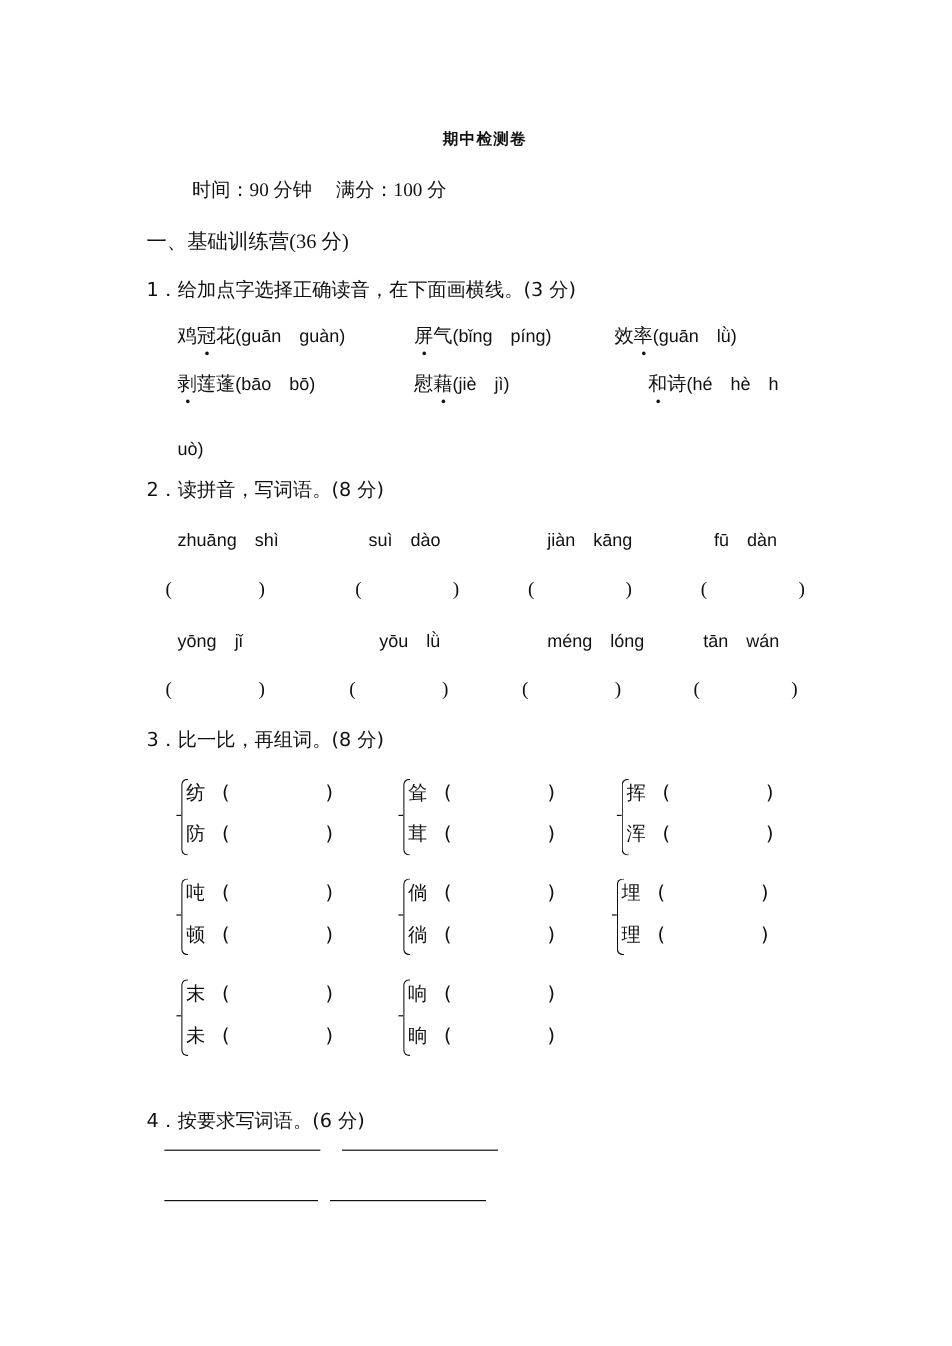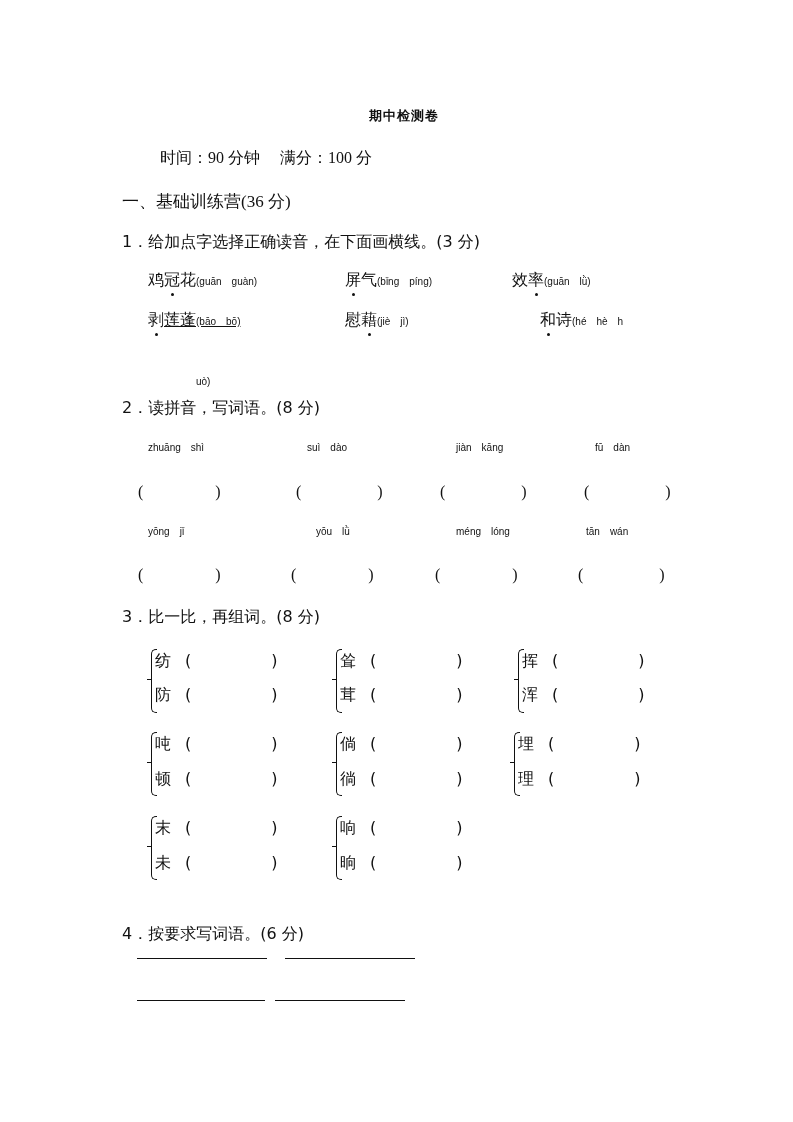--- a/index.html
+++ b/index.html
@@ -5,21 +5,21 @@
   html, body { margin: 0; padding: 0; background: #ffffff; }
   body {
     width: 793px; height: 1122px; position: relative; overflow: hidden;
     font-family: "DejaVu Sans", "Liberation Sans", sans-serif;
     color: #111111;
   }
   .abs { position: absolute; white-space: nowrap; }
   .title { font-size: 13px; font-weight: bold; letter-spacing: 1px; }
   .serif { font-family: "Liberation Serif", "DejaVu Serif", serif; }
   .txt { font-size: 16px; }
-  .py { font-family: "Liberation Sans", "DejaVu Sans", sans-serif; font-size: 10px; }
+  .py { font-family: "Liberation Sans", "DejaVu Sans", sans-serif; font-size: 15px; }
   .dot { position: relative; display: inline-block; }
   .dot::after {
     content: ""; position: absolute; left: 50%; bottom: -5px;
     width: 3px; height: 3px; margin-left: -1.5px; border-radius: 50%; background: #111;
   }
   .brace {
     position: absolute; width: 5px; height: 62px;
     border-left: 1.6px solid #111; border-top: 1.4px solid #111; border-bottom: 1.4px solid #111;
     border-radius: 5px 0 0 5px;
   }
@@ -40,30 +40,30 @@
 
 <div class="abs txt" style="left:148px; top:270px;">
   <span>鸡</span><span class="dot">冠</span><span>花</span><span class="py">(guān　guàn)</span>
 </div>
 <div class="abs txt" style="left:345px; top:270px;">
   <span></span><span class="dot">屏</span><span>气</span><span class="py">(bǐng　píng)</span>
 </div>
 <div class="abs txt" style="left:512px; top:270px;">
   <span>效</span><span class="dot">率</span><span></span><span class="py">(guān　lǜ)</span>
 </div>
-<div class="abs txt" style="left:148px; top:310px;text-decoration:underline;">
+<div class="abs txt" style="left:148px; top:310px;">
   <span></span><span class="dot">剥</span><span>莲蓬</span><span class="py">(bāo　bō)</span>
 </div>
 <div class="abs txt" style="left:345px; top:310px;">
   <span>慰</span><span class="dot">藉</span><span></span><span class="py">(jiè　jì)</span>
 </div>
 <div class="abs txt" style="left:540px; top:310px;">
   <span></span><span class="dot">和</span><span>诗</span><span class="py">(hé　hè　h</span>
 </div>
-<div class="abs py" style="left:148px; top:376px;margin-left:48px;">uò)</div>
+<div class="abs py" style="left:148px; top:366px;">uò)</div>
 
 <div class="abs txt" style="left:122px; top:398px;">2．读拼音，写词语。(8 分)</div>
 
 <div class="abs py" style="left:148px; top:441px;">zhuāng　shì</div>
 <div class="abs py" style="left:307px; top:441px;">suì　dào</div>
 <div class="abs py" style="left:456px; top:441px;">jiàn　kāng</div>
 <div class="abs py" style="left:595px; top:441px;">fū　dàn</div>
 
 <div class="abs txt serif" style="left:138px; top:483px;"><span>(</span><span style="display:inline-block;width:72px"></span><span>)</span></div>
 <div class="abs txt serif" style="left:296px; top:483px;"><span>(</span><span style="display:inline-block;width:76px"></span><span>)</span></div>

